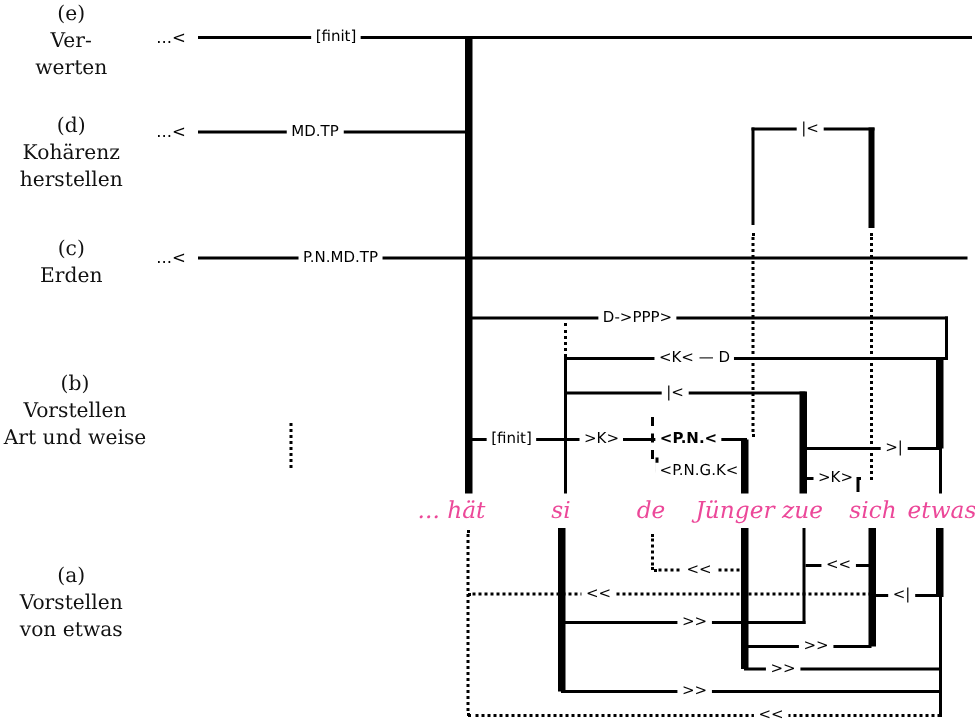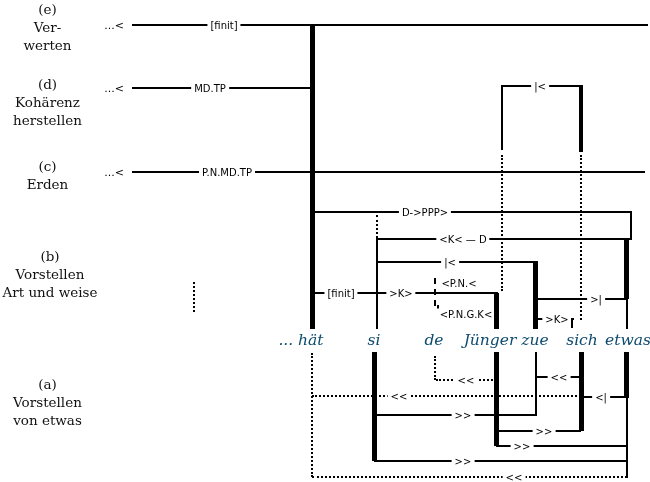--- a/index.html
+++ b/index.html
@@ -13,21 +13,21 @@
   .v.semi{width:4px;}
   .vd{position:absolute;width:0;border-left:2px dotted #000;}
   .vdash{position:absolute;width:0;border-left:2px dashed #000;}
   
   .lbl{position:absolute;transform:translate(-50%,-50%);background:#fff;padding:0 3px;
        font-family:"DejaVu Sans","Liberation Sans",sans-serif;font-size:10px;line-height:11px;
        white-space:nowrap;color:#000;}
   .pre{background:transparent;font-size:11px;}
   
   .word{position:absolute;transform:translate(-50%,-50%);font-style:italic;
-        font-size:15.5px;white-space:nowrap;color:#0c4a6e;}
+        font-size:15.5px;white-space:nowrap;color:#ec4899;}
   
   .sec{position:absolute;text-align:center;font-size:13.5px;line-height:18px;color:#111;}
   .plain{position:absolute;font-size:14px;color:#111;white-space:nowrap;}
 </style>
 </head>
 <body>
 
 <div id="stage">
 
   <div class="sec" style="left:0;top:0;width:95px;">
@@ -83,21 +83,21 @@
   <div class="h" style="left:377px;top:238px;width:255px;"></div>
   <div class="lbl" style="left:463px;top:239px;">&lt;K&lt; — D</div>
   <div class="vd" style="left:376px;top:215px;height:23px;"></div>
 
   <div class="h" style="left:377px;top:261px;width:160px;"></div>
   <div class="lbl" style="left:450px;top:262px;">|&lt;</div>
 
   <div class="h" style="left:310px;top:292px;width:188px;"></div>
   <div class="lbl" style="left:341px;top:293px;">[finit]</div>
   <div class="lbl" style="left:401px;top:293px;">&gt;K&gt;</div>
-  <div class="lbl" style="left:459px;top:283px;">&lt;P.N.&lt;</div>
+  <div class="lbl" style="left:459px;top:293px;font-weight:bold;">&lt;P.N.&lt;</div>
 
   <div class="v" style="left:437px;top:305px;height:9px;"></div>
   <div class="h" style="left:437px;top:313px;width:60px;"></div>
   <div class="lbl" style="left:466px;top:314px;text-align:right;">&lt;P.N.G.K&lt;</div>
   <div class="vdash" style="left:434px;top:278px;height:28px;"></div>
 
   <div class="h" style="left:537px;top:298px;width:90px;"></div>
   <div class="lbl" style="left:596px;top:299px;">&gt;|</div>
   <div class="h" style="left:537px;top:318px;width:37px;"></div>
   <div class="lbl" style="left:557px;top:319px;">&gt;K&gt;</div>

